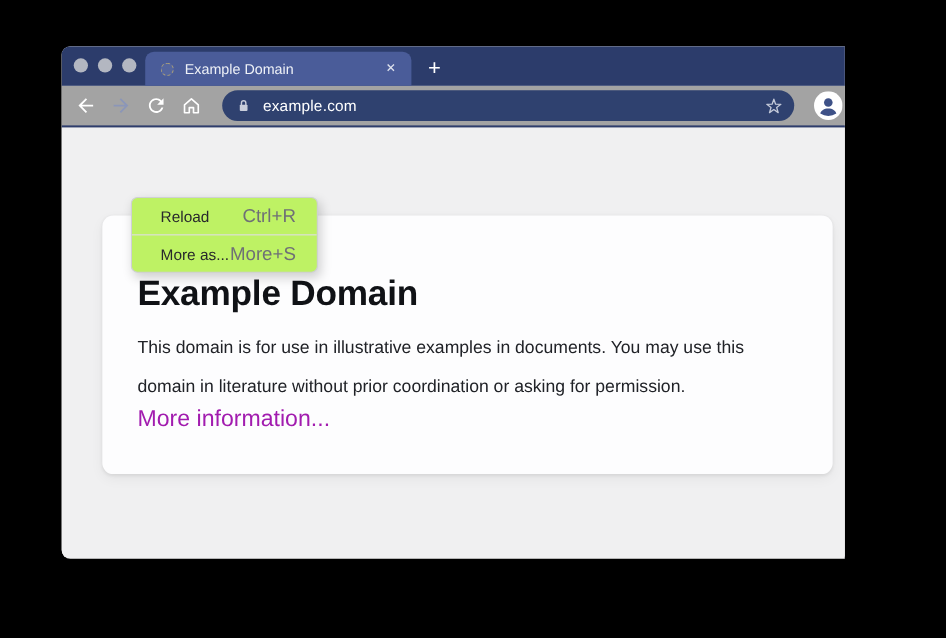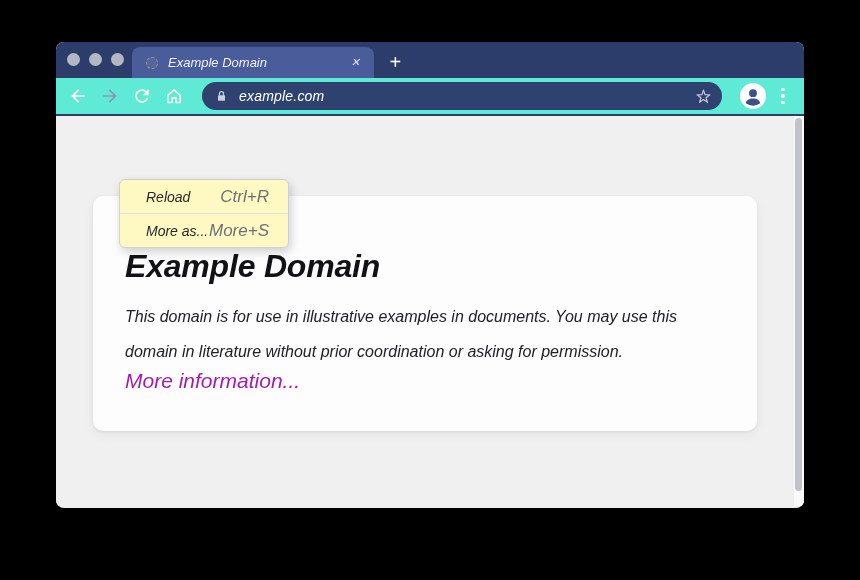--- a/index.html
+++ b/index.html
@@ -1,35 +1,35 @@
 <!DOCTYPE html>
 <html><head>
 <meta charset="utf-8">
 <style>
   * { margin:0; padding:0; box-sizing:border-box; }
   html,body { width:860px; height:580px; background:#000; font-family:"Liberation Sans", sans-serif; }
-  .stage { position:relative; width:860px; height:580px; background:#000; overflow:hidden;font-style:italic; }
+  .stage { position:relative; width:768px; height:580px; background:#000; overflow:hidden; }
 
   .window { position:absolute; left:56px; top:42px; width:748px; height:466px;
             border-radius:8px; overflow:hidden; background:#f0f0f1; }
 
   
   .tabstrip { position:relative; height:36px; background:#2c3c6b; }
   .traffic { position:absolute; left:11px; top:11px; display:flex; gap:9px; }
   .traffic .dot { width:13px; height:13px; border-radius:50%; background:#b3b7c1; border:none; }
   .tab { position:absolute; left:76px; top:5px; width:242px; height:31px; background:#4a5c99;
          border-radius:8px 8px 0 0; display:flex; align-items:center; padding:0 12px 0 14px; }
   .favicon { width:12px; height:12px; border-radius:50%; border:1px dashed #a59c7c; background:rgba(255,255,255,.06); flex:0 0 auto; }
   .tab-title { margin-left:10px; font-size:13px; color:#eef1f7; white-space:nowrap; overflow:hidden; flex:1; }
   .tab-close { font-size:11px; color:#dfe3ee; line-height:1; cursor:default; padding:2px; }
   .newtab { position:absolute; left:325px; top:5px; width:28px; height:31px; display:flex;
             align-items:center; justify-content:center; color:#fff; font-size:20px; font-weight:400; }
 
   
-  .toolbar { height:38px; background:#5eead4; border-bottom:2px solid #2e3d6c;
+  .toolbar { height:38px; background:#a3a3a3; border-bottom:2px solid #2e3d6c;
              display:flex; align-items:center; padding-left:10px; }
   .nav-btn { width:24px; height:24px; display:flex; align-items:center; justify-content:center; margin-right:8px; }
   .nav-btn:last-of-type { margin-right:0; }
   .addressbar { flex:1; height:28px; margin:0 8px 0 8px; background:#2f416f; border-radius:14px;
                 display:flex; align-items:center; padding:0 8px 0 13px; }
   .url { margin-left:11px; font-size:14px; color:#ffffff; letter-spacing:.2px; flex:1; }
   .star-btn { width:22px; height:22px; display:flex; align-items:center; justify-content:center; }
   .avatar-btn { width:26px; height:26px; margin-left:10px; }
   .dots-btn { width:18px; height:24px; margin:0 12px 0 8px; display:flex; flex-direction:column;
               align-items:center; justify-content:center; gap:3px; }
@@ -40,21 +40,21 @@
   .scrollbar { position:absolute; right:0; top:0; bottom:0; width:10px; background:#fafafb; }
   .scroll-thumb { position:absolute; left:1px; top:2px; width:7px; height:373px; background:#c2c3c8; border-radius:4px; }
 
   .card { position:absolute; left:37px; top:80px; width:664px; height:235px; background:#fdfdfe;
           border-radius:10px; box-shadow:0 1px 3px rgba(0,0,0,.07), 0 4px 12px rgba(0,0,0,.05); }
   .card h1 { padding:52px 0 0 32px; font-size:32px; font-weight:700; color:#101216; letter-spacing:-.2px; }
   .card p { margin:14px 0 0; padding-left:32px; width:625px; font-size:16px; line-height:35px; color:#202227; }
   .card a { display:inline-block; margin:0 0 0 32px; font-size:21px; color:#a21caf; text-decoration:none; }
 
   
-  .menu { position:absolute; left:63px; top:63px; width:170px; background:#fef9c3;
+  .menu { position:absolute; left:63px; top:63px; width:170px; background:#bef264;
           border:1px solid #cfd0d4; border-radius:6px; box-shadow:2px 4px 10px rgba(0,0,0,.18); z-index:5; overflow:hidden; }
   .menu-item { height:33px; display:flex; align-items:center; justify-content:space-between;
                padding:0 19px 0 26px; font-size:14px; color:#28282c; }
   .menu-item .shortcut { font-size:17px; color:#6f7076; }
   .menu-divider { height:1px; background:#dedfe2; }
 
   svg { display:block; }
 </style>
 </head>
 <body>

